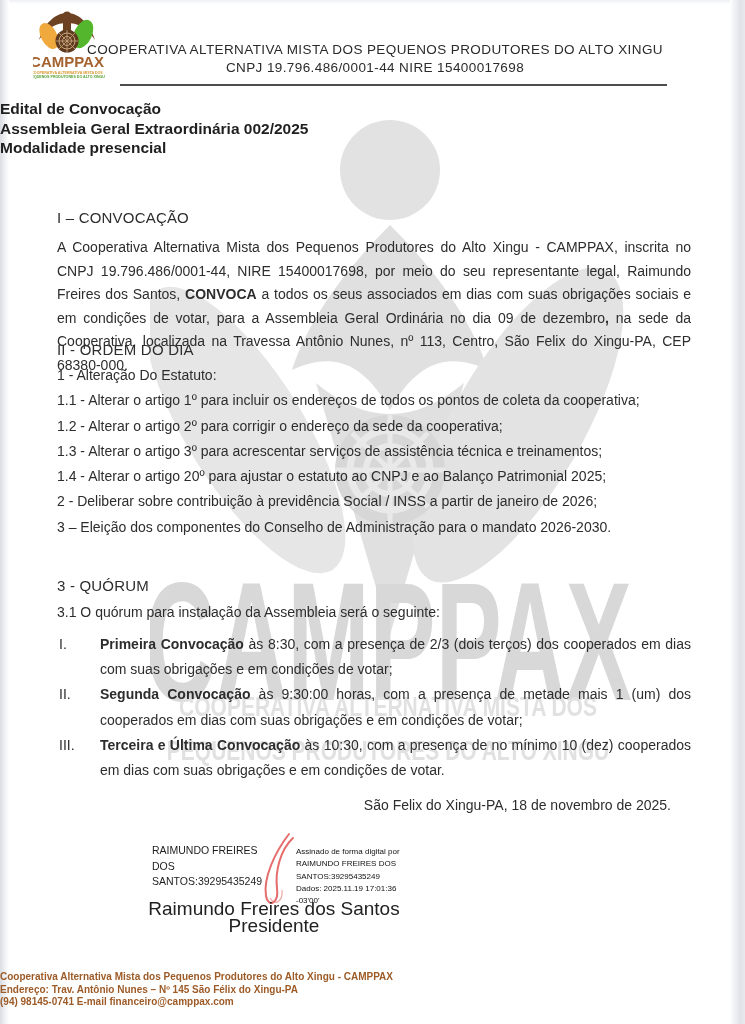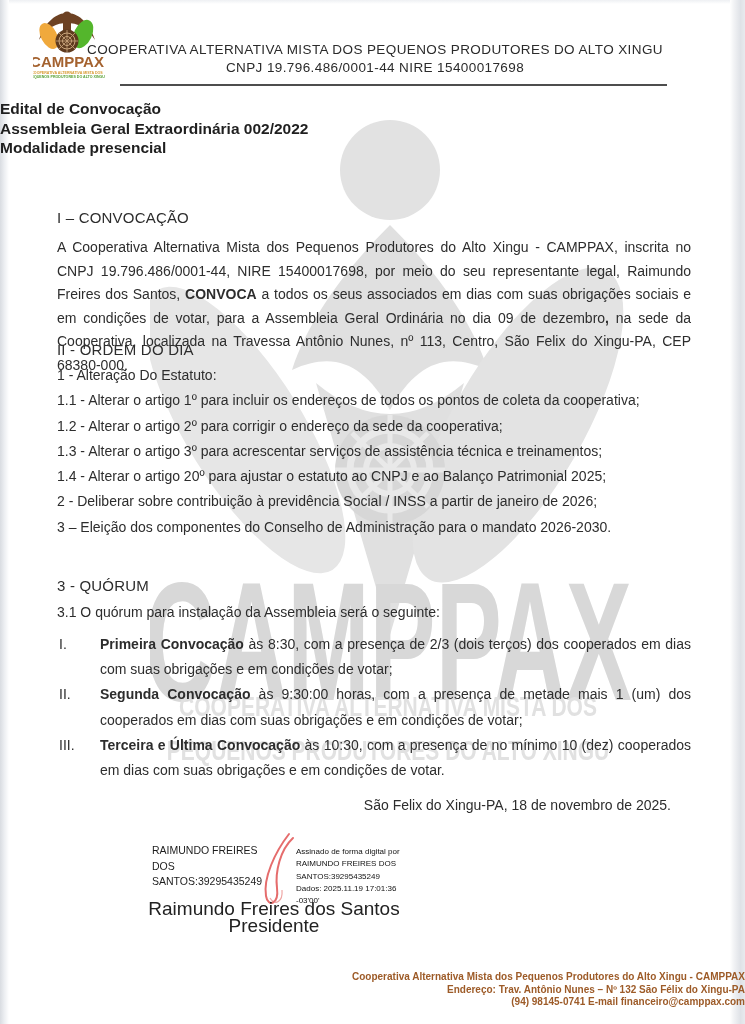--- a/index.html
+++ b/index.html
@@ -33,21 +33,21 @@
   .dateline{position:absolute;top:798px;left:0;width:745px;box-sizing:border-box;
             padding-right:74px;text-align:right;font-size:14px;line-height:15px;z-index:1;}
   .sig{position:absolute;top:838px;left:152px;width:300px;z-index:1;}
   .sig-label{position:absolute;left:0;top:5px;width:132px;font-size:10.5px;line-height:15.5px;
              color:#1d1d1d;white-space:pre-line;}
   .sig-swoosh{position:absolute;left:103px;top:-10px;width:44px;height:86px;}
   .sig-details{position:absolute;left:144px;top:8px;width:122px;font-size:8px;line-height:12.3px;
                color:#111;white-space:pre-line;}
   .sig-name{position:absolute;top:901px;left:118px;width:312px;text-align:center;
             font-size:19px;line-height:16.5px;color:#222;z-index:1;}
-  .footer{position:absolute;top:971px;left:0;width:745px;text-align:right;
+  .footer{position:absolute;top:971px;left:0;width:745px;text-align:left;
           font-size:10px;font-weight:bold;line-height:12.5px;color:#9d5b28;z-index:1;}
 </style>
 </head>
 <body>
 
 <div class="page">
   <div class="edge-t"></div>
   <div class="edge-l"></div>
   <div class="edge-r"></div>
 
@@ -86,21 +86,21 @@
   </svg>
 
   <div class="header-org">
     <div>COOPERATIVA ALTERNATIVA MISTA DOS PEQUENOS PRODUTORES DO ALTO XINGU</div>
     <div>CNPJ 19.796.486/0001-44 NIRE 15400017698</div>
   </div>
   <div class="rule"></div>
 
   <div class="title">
     <div>Edital de Convocação</div>
-    <div>Assembleia Geral Extraordinária 002/2022</div>
+    <div>Assembleia Geral Extraordinária 002/2025</div>
     <div>Modalidade presencial</div>
   </div>
 
   <div class="sec" id="sec1">
     <div class="sec-h">I – CONVOCAÇÃO</div>
     <p class="para"><span>A Cooperativa Alternativa Mista dos Pequenos Produtores do Alto Xingu - CAMPPAX, inscrita no CNPJ 19.796.486/0001-44, NIRE 15400017698, por meio do seu representante legal, Raimundo Freires dos Santos, </span><span class="blead">CONVOCA</span><span> a todos os seus associados em dias com suas obrigações sociais e em condições de votar, para a Assembleia Geral Ordinária no dia 09 de dezembro</span><span class="blead">,</span><span> na sede da Cooperativa, localizada na Travessa Antônio Nunes, nº 113, Centro, São Felix do Xingu-PA, CEP 68380-000.</span></p>
   </div>
 
   <div class="sec" id="sec2">
     <div class="sec-h">II - ORDEM DO DIA</div>
@@ -138,16 +138,16 @@
 -03'00'</div>
   </div>
 
   <div class="sig-name">
     <div>Raimundo Freires dos Santos</div>
     <div>Presidente</div>
   </div>
 
   <div class="footer">
     <div>Cooperativa Alternativa Mista dos Pequenos Produtores do Alto Xingu - CAMPPAX</div>
-    <div>Endereço: Trav. Antônio Nunes – Nº 132 São Félix do Xingu-PA</div>
+    <div>Endereço: Trav. Antônio Nunes – Nº 145 São Félix do Xingu-PA</div>
     <div>(94) 98145-0741 E-mail financeiro@camppax.com</div>
   </div>
 </div>
 
 </body></html>

